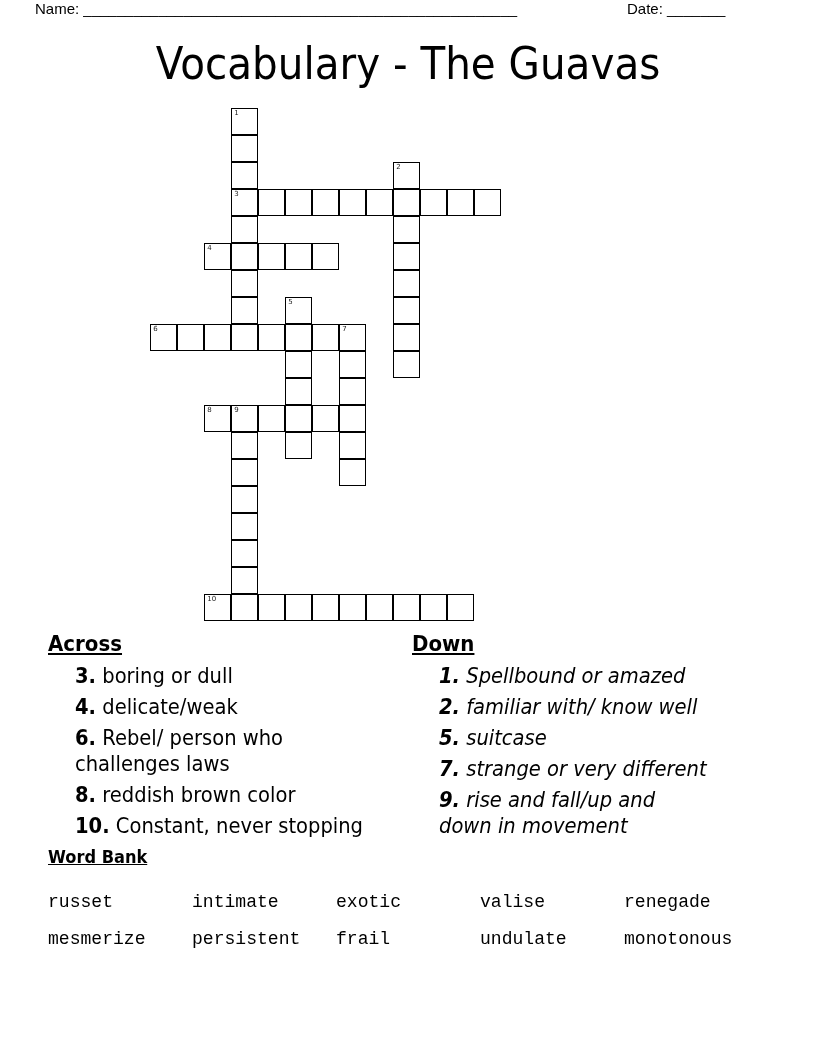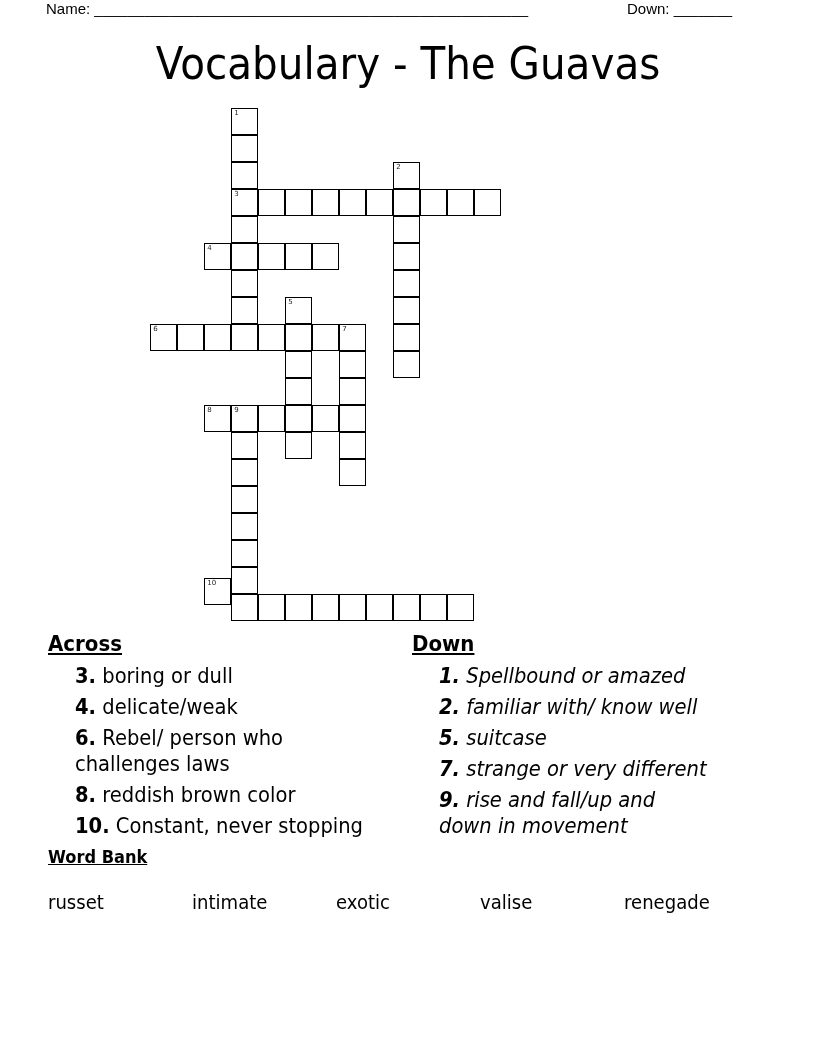--- a/index.html
+++ b/index.html
@@ -1,36 +1,36 @@
 <!DOCTYPE html>
 <html><head>
 <meta charset="utf-8">
 <style>
   html, body { margin:0; padding:0; background:#fff; }
   body { width:816px; height:1056px; position:relative; overflow:hidden; font-family:"DejaVu Sans", sans-serif; color:#000; }
-  .hdr { position:absolute; top:0; left:46px; font-family:"Liberation Sans", sans-serif; font-size:15px; line-height:18px; }
+  .hdr { position:absolute; top:0; left:35px; font-family:"Liberation Sans", sans-serif; font-size:15px; line-height:18px; }
   .hdr-date { position:absolute; top:0; left:627px; font-family:"Liberation Sans", sans-serif; font-size:15px; line-height:18px; }
   .title { position:absolute; top:34px; left:0; width:816px; text-align:center; font-size:44px; line-height:60px; font-family:"DejaVu Sans", sans-serif; transform:scaleX(0.92); transform-origin:center; }
   .grid { position:absolute; left:151px; top:109px; }
   .cell { position:absolute; width:27px; height:27px; box-sizing:border-box; border:1.5px solid #000; background:#fff; margin-left:-0.75px; margin-top:-0.75px; }
   .cell .num { position:absolute; top:0; left:2px; font-size:7px; line-height:8px; font-family:"DejaVu Sans", sans-serif; color:#222; }
   .sec-h { position:absolute; font-size:22px; font-weight:bold; text-decoration:underline; line-height:26px; transform:scaleX(0.9); transform-origin:left; }
   .clues { position:absolute; font-size:21px; line-height:26px;margin-left:27px; }
   .clue { margin:0 0 5px 0; transform:scaleX(0.93); transform-origin:left; white-space:normal; }
   .clue b { font-weight:bold; }
   .wb-h { position:absolute; left:48px; top:846px; font-size:18px; font-weight:bold; text-decoration:underline; transform:scaleX(0.9); transform-origin:left; }
   .wb { position:absolute; left:48px; top:884px; font-size:19px; line-height:37px; }
-  .wb-row { display:flex; }
+  .wb-row { display:flex;font-family:Liberation Mono, monospace; }
   .wb-item { width:144px; transform:scaleX(0.95); transform-origin:left; }
 </style>
 </head>
 <body>
 
 <div class="hdr">Name: ____________________________________________________</div>
-<div class="hdr-date">Down: _______</div>
+<div class="hdr-date">Date: _______</div>
 
 <div class="title">Vocabulary - The Guavas</div>
 
 <div class="grid" id="grid">
     <div class="cell" style="left: 81px; top: 0px;">
       <span class="num">1</span>
     </div>
     <div class="cell" style="left: 81px; top: 27px;"></div>
     <div class="cell" style="left: 81px; top: 54px;"></div>
     <div class="cell" style="left: 81px; top: 81px;">
@@ -96,21 +96,21 @@
     </div>
     <div class="cell" style="left: 108px; top: 297px;"></div>
     <div class="cell" style="left: 162px; top: 297px;"></div>
     <div class="cell" style="left: 81px; top: 324px;"></div>
     <div class="cell" style="left: 81px; top: 351px;"></div>
     <div class="cell" style="left: 81px; top: 378px;"></div>
     <div class="cell" style="left: 81px; top: 405px;"></div>
     <div class="cell" style="left: 81px; top: 432px;"></div>
     <div class="cell" style="left: 81px; top: 459px;"></div>
     <div class="cell" style="left: 81px; top: 486px;"></div>
-    <div class="cell" style="left: 54px; top: 470px; text-align: center;">
+    <div class="cell" style="left: 54px; top: 486px; text-align: center;">
       <span class="num">10</span>
     </div>
     <div class="cell" style="left: 108px; top: 486px;"></div>
     <div class="cell" style="left: 135px; top: 486px;"></div>
     <div class="cell" style="left: 162px; top: 486px;"></div>
     <div class="cell" style="left: 189px; top: 486px;"></div>
     <div class="cell" style="left: 216px; top: 486px;"></div>
     <div class="cell" style="left: 243px; top: 486px;"></div>
     <div class="cell" style="left: 270px; top: 486px;"></div>
     <div class="cell" style="left: 297px; top: 486px;"></div>
@@ -136,13 +136,20 @@
 
 <div class="wb-h">Word Bank</div>
 <div class="wb">
   <div class="wb-row">
     <span class="wb-item">russet</span>
     <span class="wb-item">intimate</span>
     <span class="wb-item">exotic</span>
     <span class="wb-item">valise</span>
     <span class="wb-item">renegade</span>
   </div>
+  <div class="wb-row">
+    <span class="wb-item">mesmerize</span>
+    <span class="wb-item">persistent</span>
+    <span class="wb-item">frail</span>
+    <span class="wb-item">undulate</span>
+    <span class="wb-item">monotonous</span>
+  </div>
 </div>
 
 </body></html>

